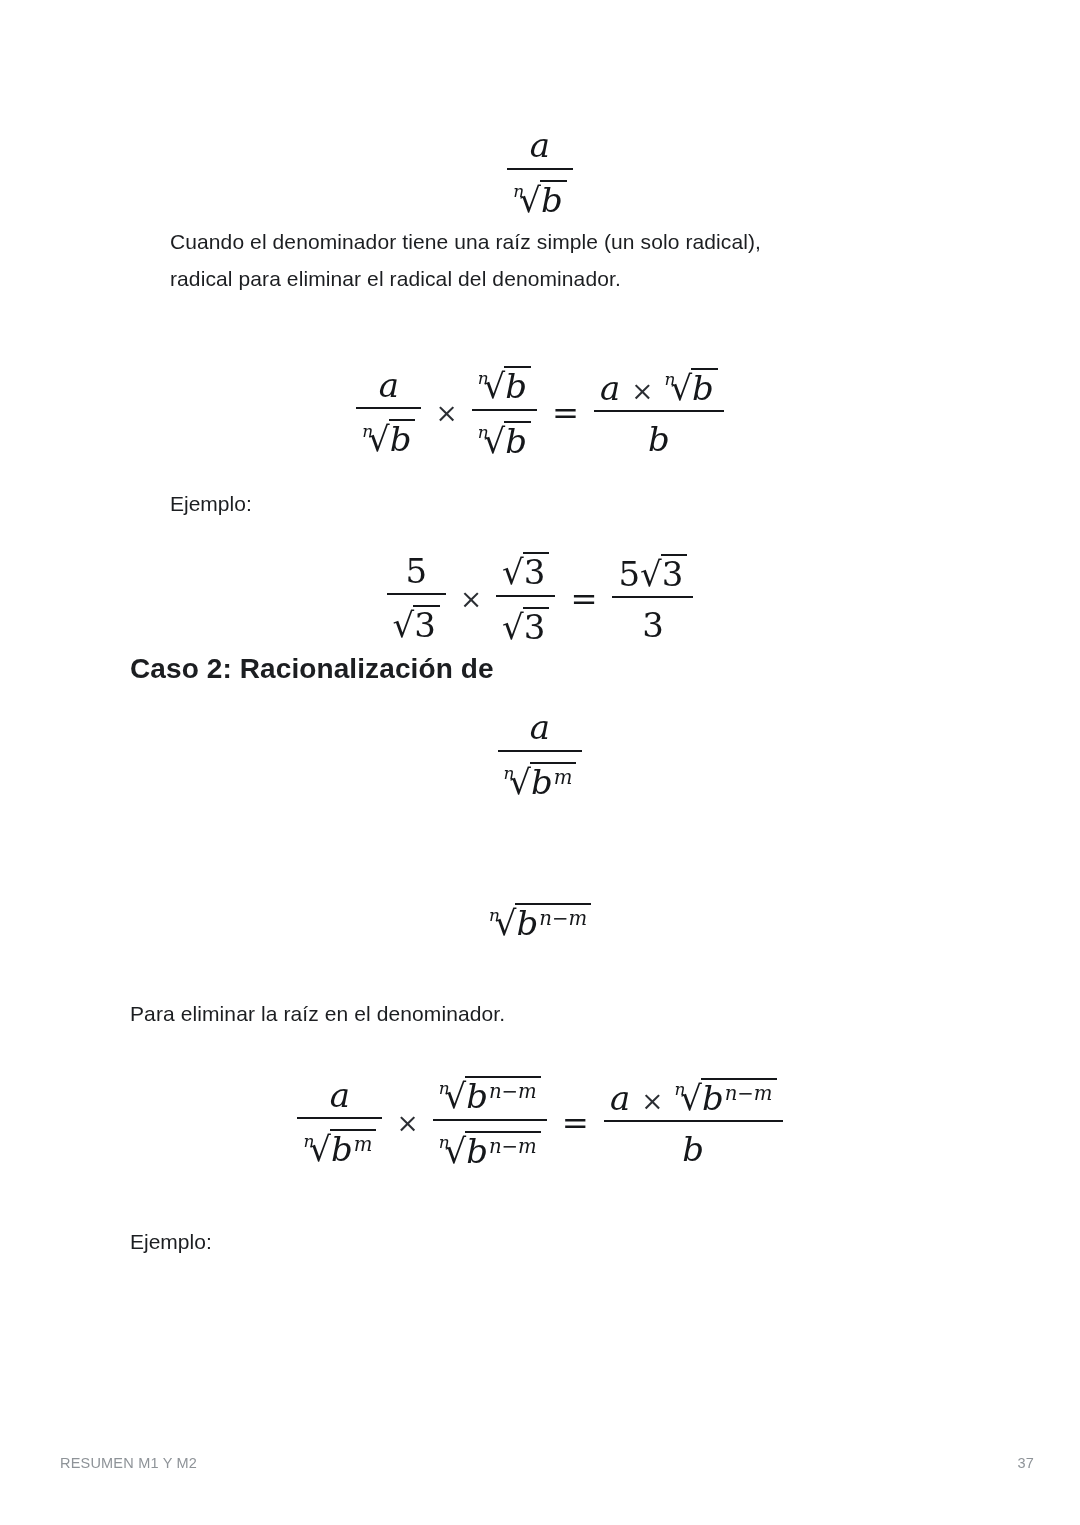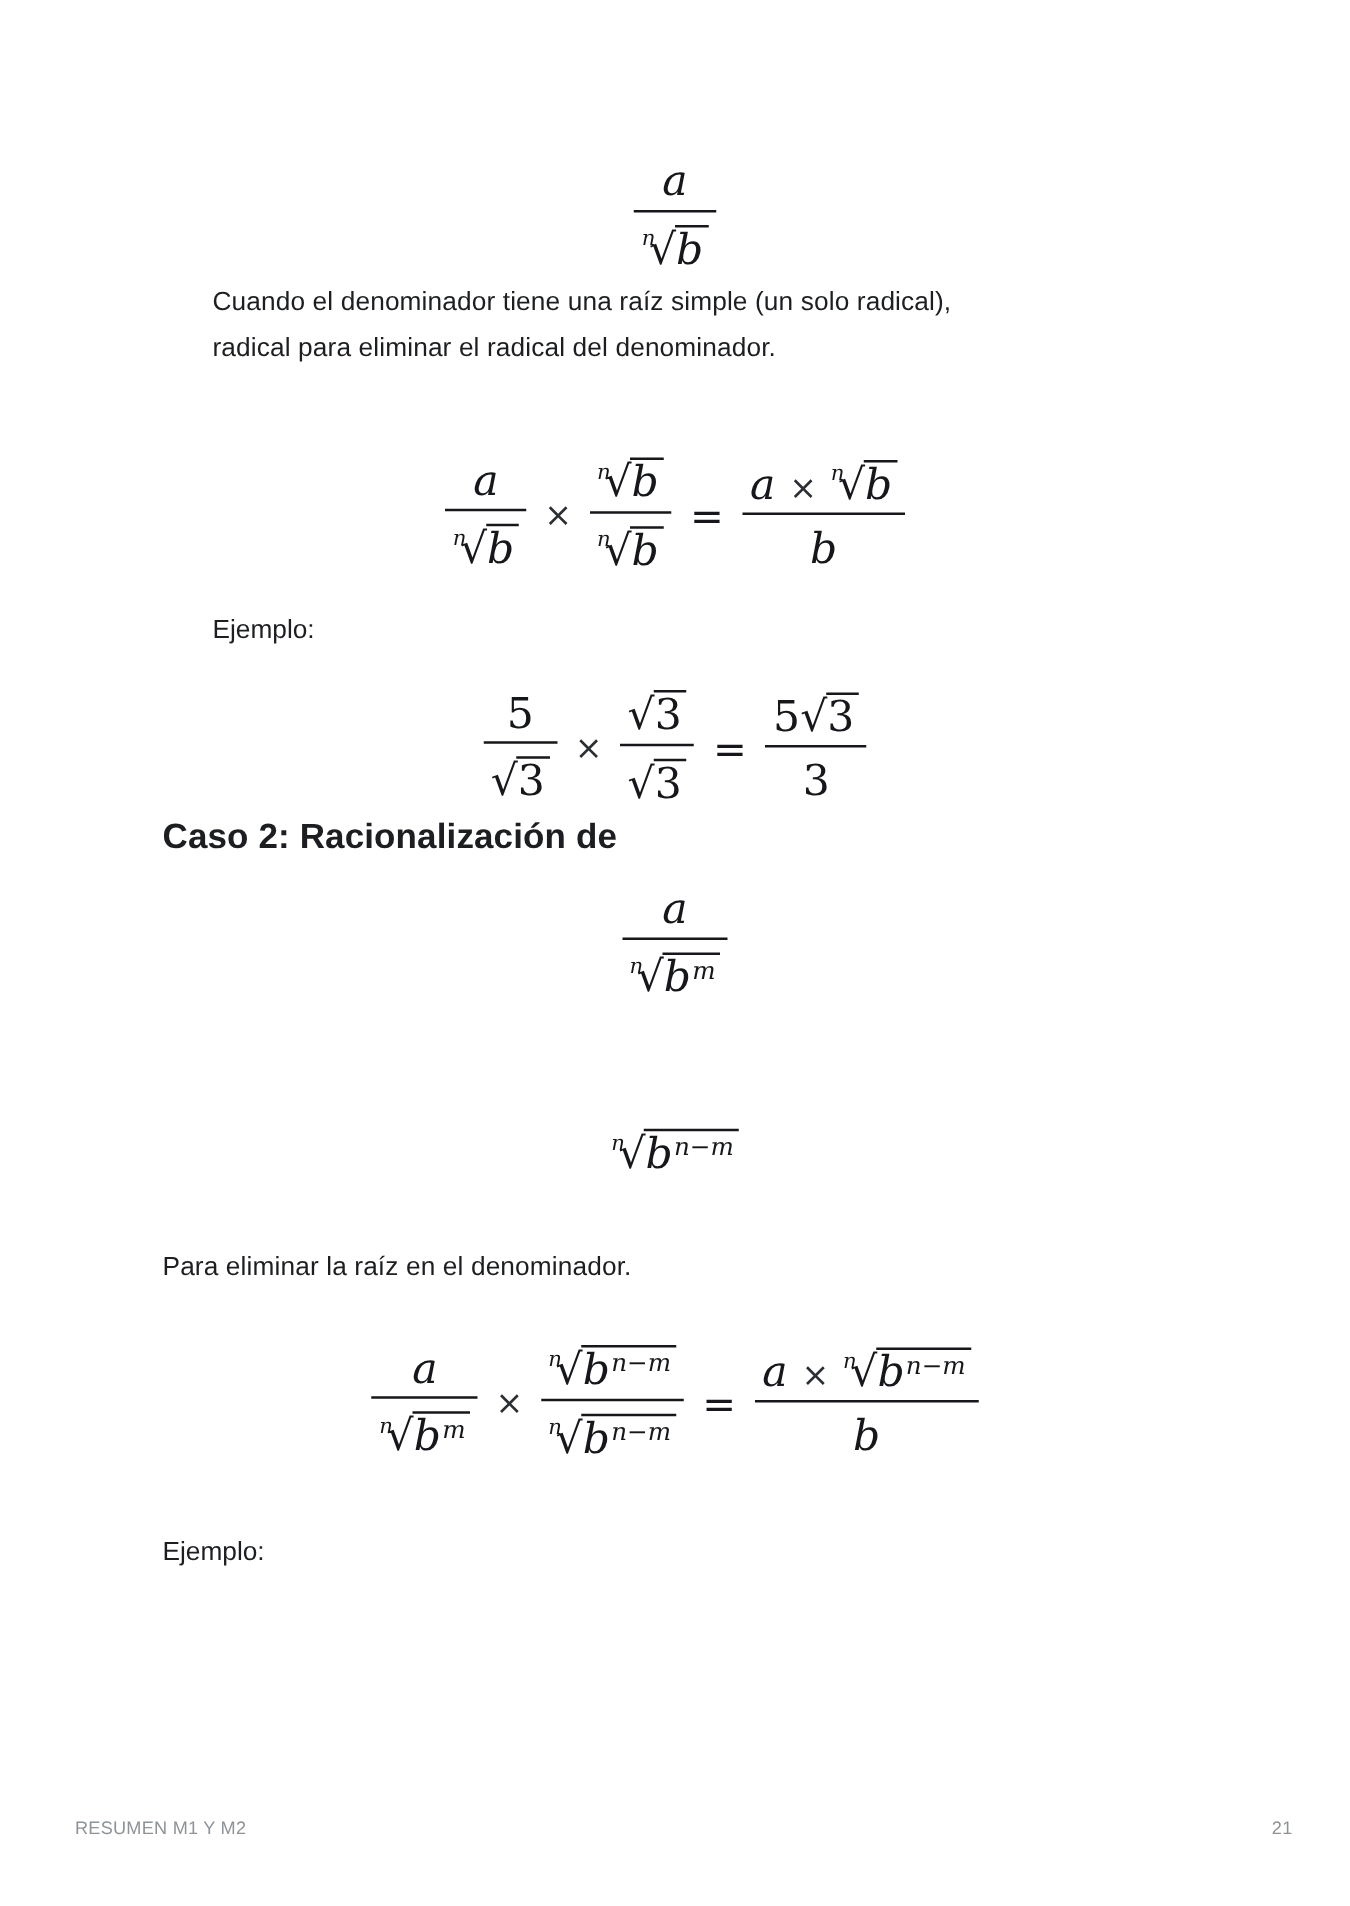--- a/index.html
+++ b/index.html
@@ -141,16 +141,16 @@
       <span class="fden dpad"><span class="v">b</span></span>
     </span>
   </div>
 
   <div class="label-line" style="top:1230px; left:130px;">
     <b>Ejemplo</b><span>:</span>
   </div>
 
   <div class="footer">
     <span>RESUMEN M1 Y M2</span>
-    <span>21</span>
+    <span>37</span>
   </div>
 
 </div>
 
 </body></html>

